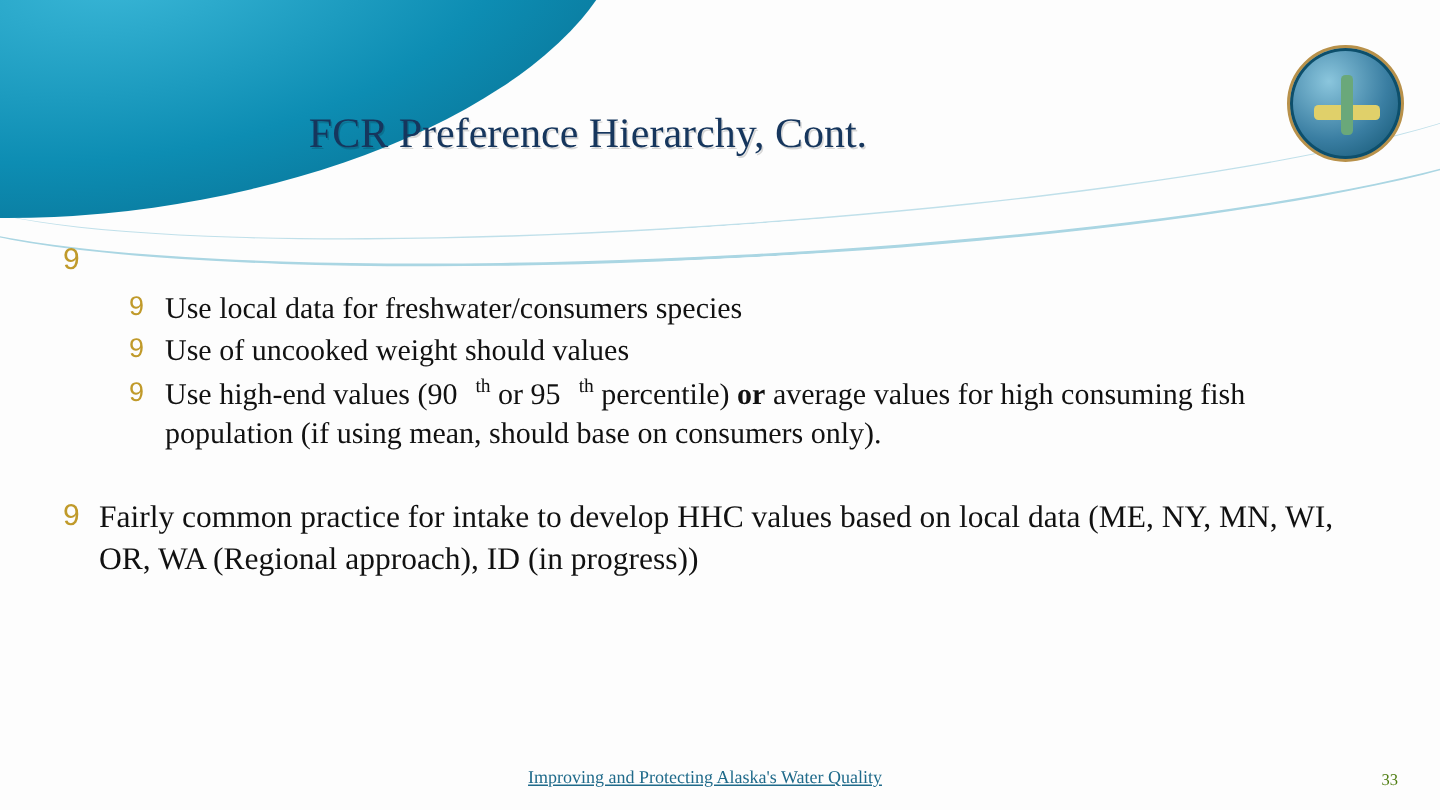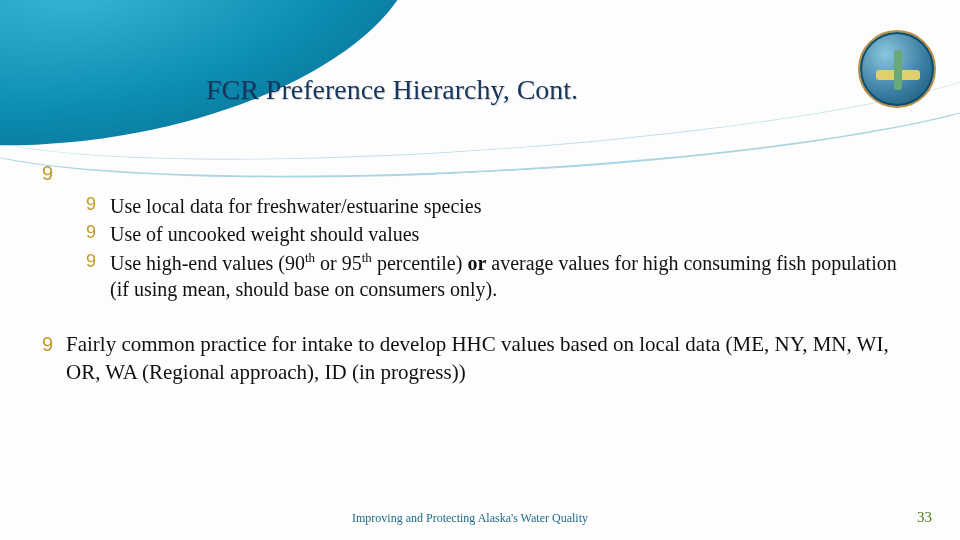--- a/index.html
+++ b/index.html
@@ -108,56 +108,57 @@
     margin-bottom: 2px;
     font-size: 20px;
   }
   .b2 .mk {
     width: 24px; flex: 0 0 24px;
     color: #c09a2a;
     font-family: Arial, sans-serif;
     font-size: 18px;
   }
   .b2 .tx { flex: 1; }
-  .sup { font-size: 0.65em; vertical-align: super; line-height: 0; }
+  .sup { font-size: 0.65em; vertical-align: super; line-height: 0; margin-left: 12px; }
   .footer {
     position: absolute;
     bottom: 14px;
     left: 0;
     width: 940px;
     text-align: center;
     font-size: 12px;
     color: #1f6a8a;
+    text-decoration: underline;
     font-family: "Palatino Linotype", Georgia, serif;
   }
   .pagenum {
     position: absolute;
     bottom: 14px;
     right: 28px;
-    font-size: 15px;
+    font-size: 11px;
     color: #4d7c0f;
   }
 </style>
 </head>
 <body>
 
 <div class="swoosh"></div>
 <div class="swoosh-line2"></div>
 <div class="seal"></div>
 
 <div class="title">FCR Preference Hierarchy, Cont.</div>
 
 <div class="content">
   <div class="b1">
     <div class="mk">9</div>
   </div>
   <div class="sub">
     <div class="b2">
       <div class="mk">9</div>
-      <div class="tx">Use local data for freshwater/estuarine species</div>
+      <div class="tx">Use local data for freshwater/consumers species</div>
     </div>
     <div class="b2">
       <div class="mk">9</div>
       <div class="tx">Use of uncooked weight should values</div>
     </div>
     <div class="b2">
       <div class="mk">9</div>
       <div class="tx">Use high-end values (90<span class="sup">th</span> or 95<span class="sup">th</span> percentile) <b>or</b> average values for high consuming fish population (if using mean, should base on consumers only).</div>
     </div>
   </div>

